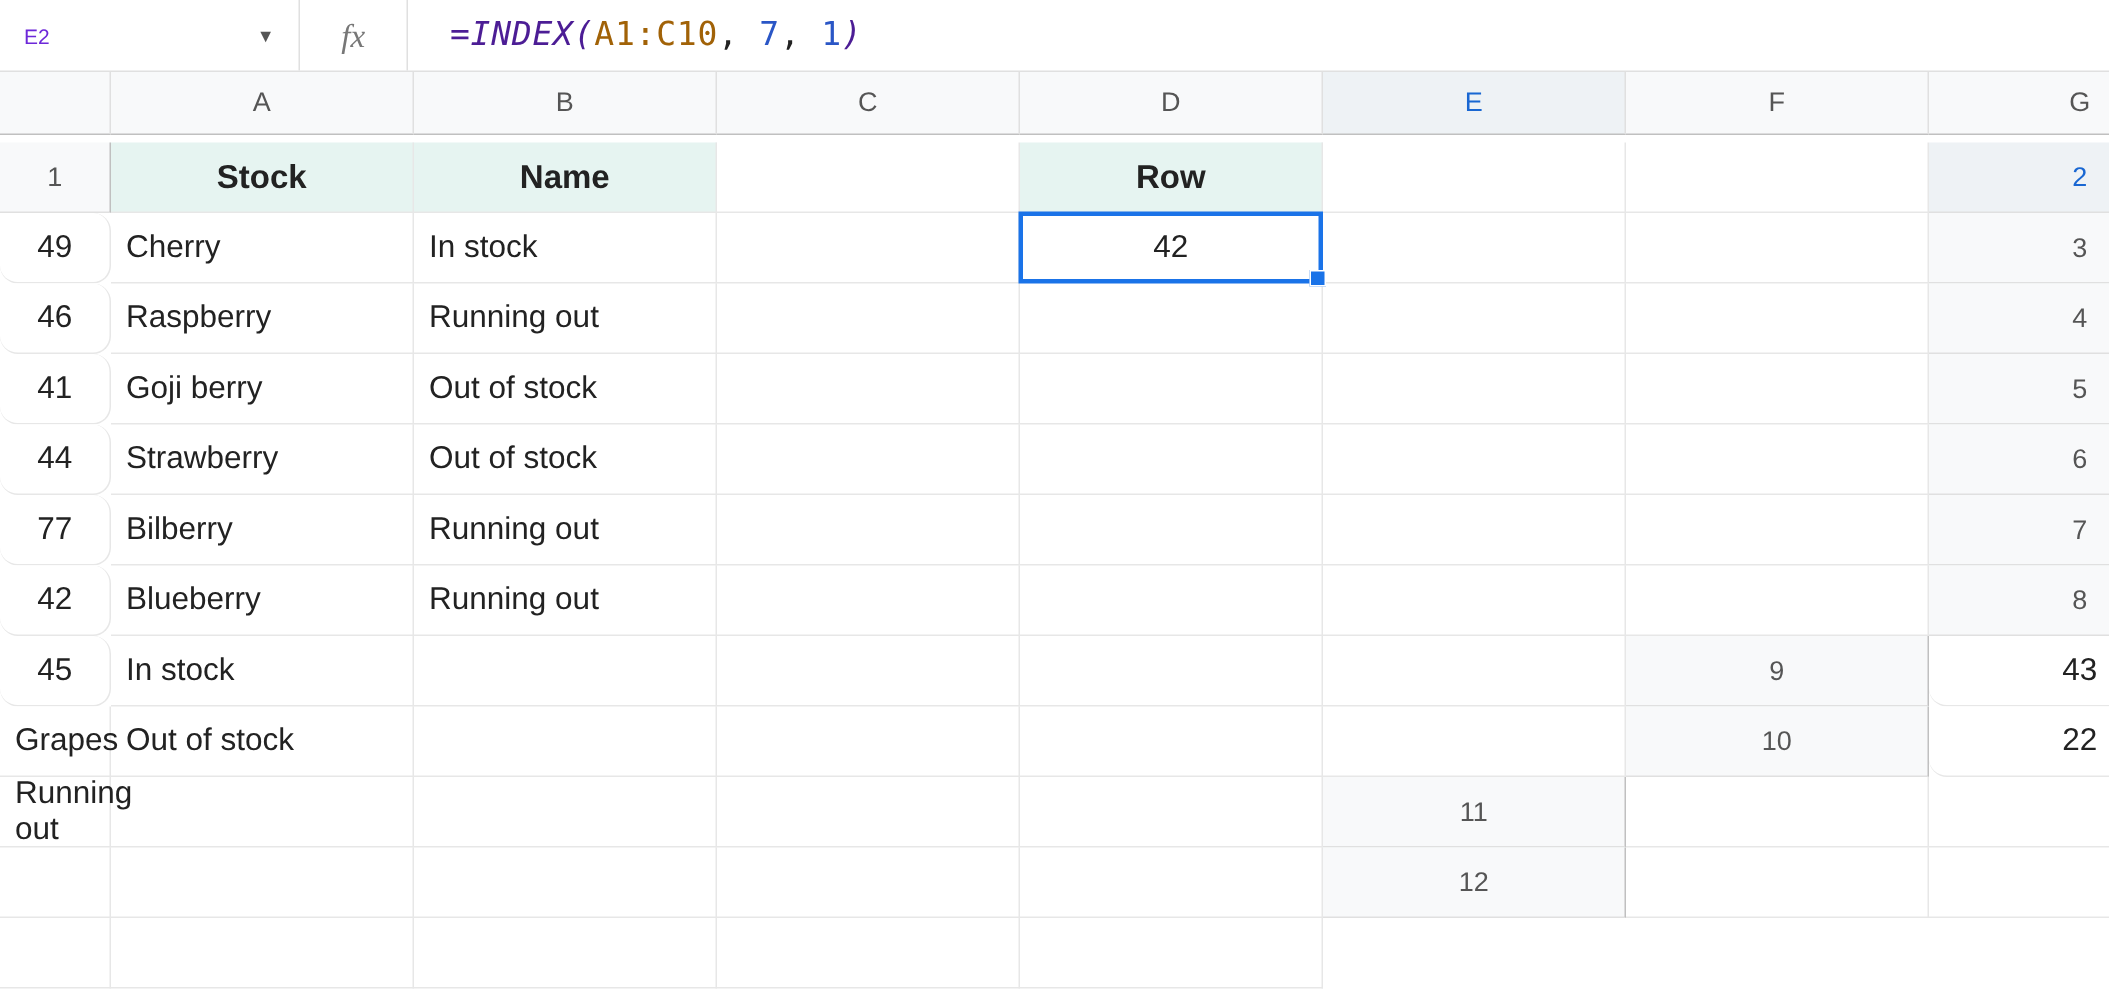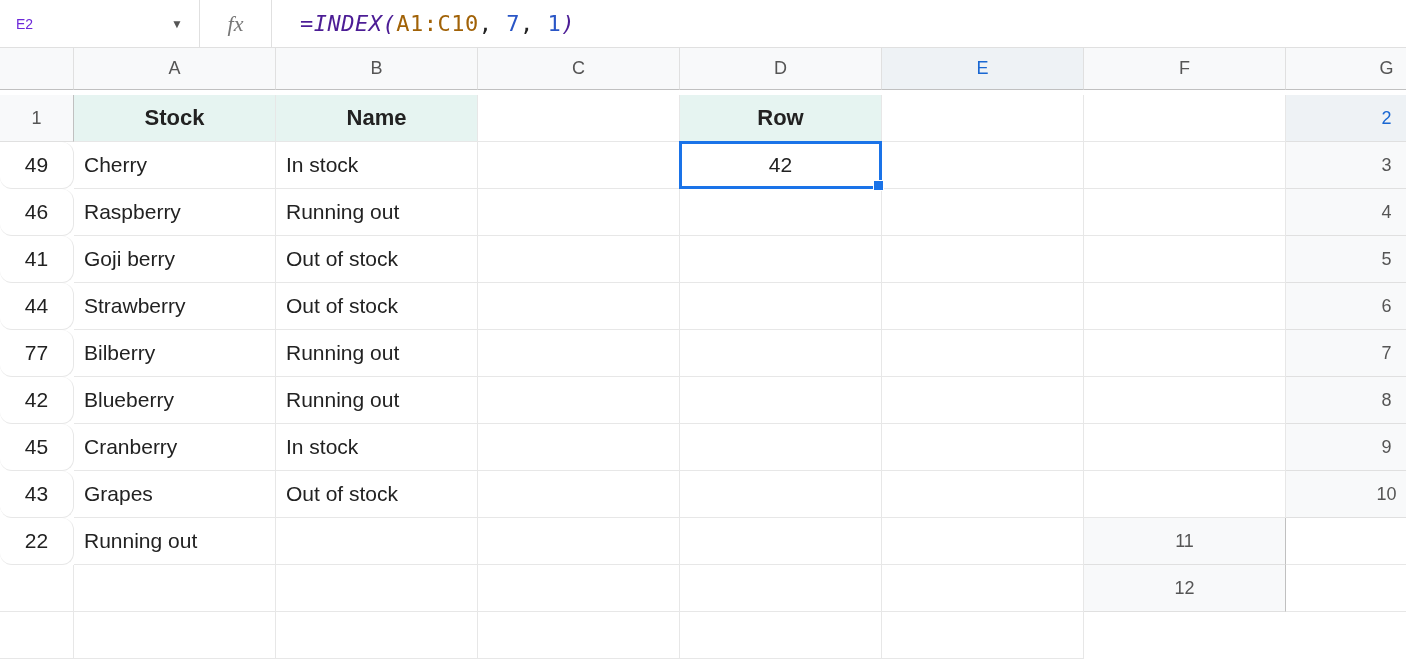--- a/index.html
+++ b/index.html
@@ -220,21 +220,20 @@
   <div class="cell center">42</div>
   <div class="cell">Blueberry</div>
   <div class="cell">Running out</div>
   <div class="cell"></div>
   <div class="cell"></div>
   <div class="cell"></div>
   <div class="cell"></div>
 
   <div class="row-hdr">8</div>
   <div class="cell center">45</div>
-  <div class="cell">Cranberry</div>
   <div class="cell">In stock</div>
   <div class="cell"></div>
   <div class="cell"></div>
   <div class="cell"></div>
   <div class="cell"></div>
 
   <div class="row-hdr">9</div>
   <div class="cell center">43</div>
   <div class="cell">Grapes</div>
   <div class="cell">Out of stock</div>

